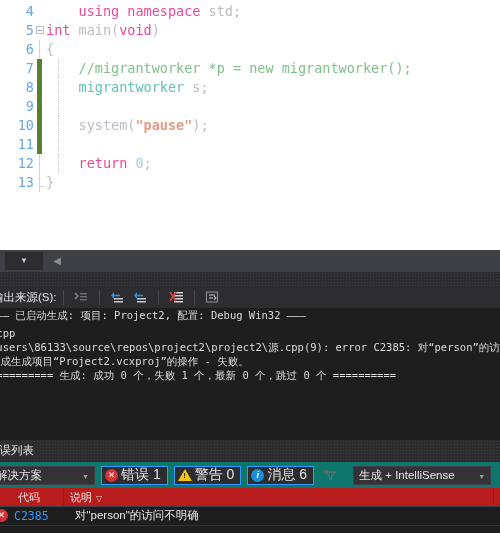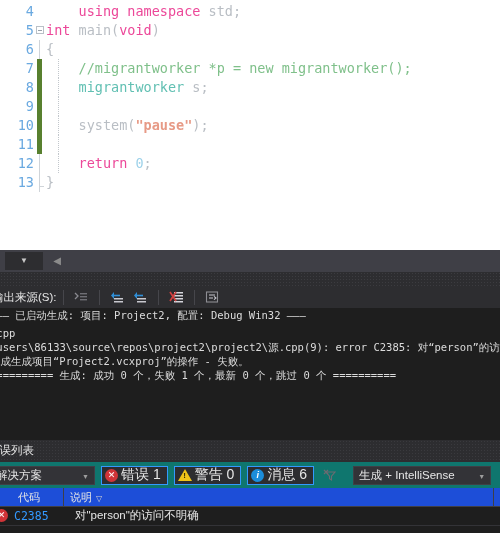--- a/index.html
+++ b/index.html
@@ -168,21 +168,21 @@
   }
   .build-combo{
     position:relative;margin-left:13px;width:138px;height:19px;
     background:#333337;border:1px solid #3f3f46;box-sizing:border-box;
     display:flex;align-items:center;
   }
   .build-combo .val{color:#e6e6e6;font-size:11.5px;padding-left:5px;white-space:nowrap;}
   .build-combo .arrow{position:absolute;right:5px;top:6px;color:#9d9d9d;font-size:7px;line-height:7px;}
   .err-head{
     position:absolute;left:0;top:48px;width:500px;height:18px;
-    background:#1d4ed8;border-bottom:1px solid #3f3f46;
+    background:#b91c1c;border-bottom:1px solid #3f3f46;
     display:flex;align-items:center;
   }
   .err-head .hcell{
     color:#e6e6e6;font-size:11px;position:relative;height:18px;line-height:18px;
     border-right:1px solid #3f3f46;padding-left:6px;box-sizing:border-box;
   }
   .hcell.code{width:52px;margin-left:12px;}
   .hcell.desc{width:430px;}
   .sort-arrow{color:#cfcfcf;font-size:8px;margin-left:4px;}
   .err-row{

